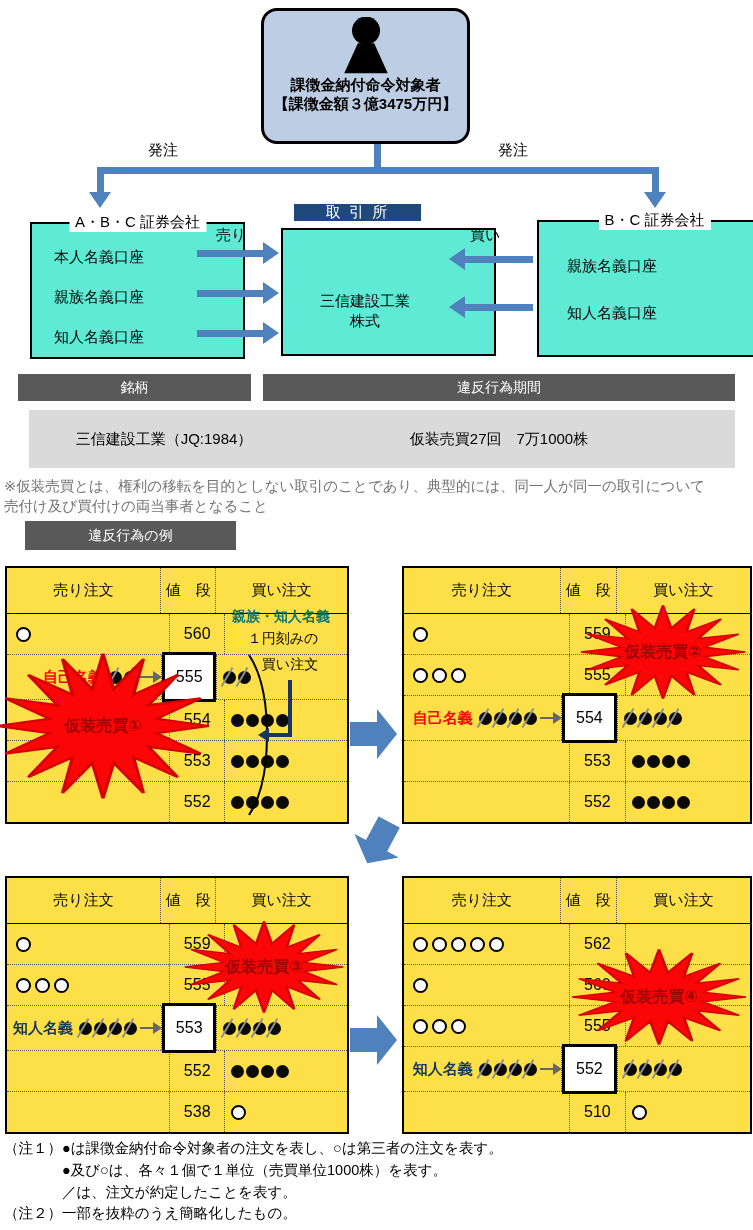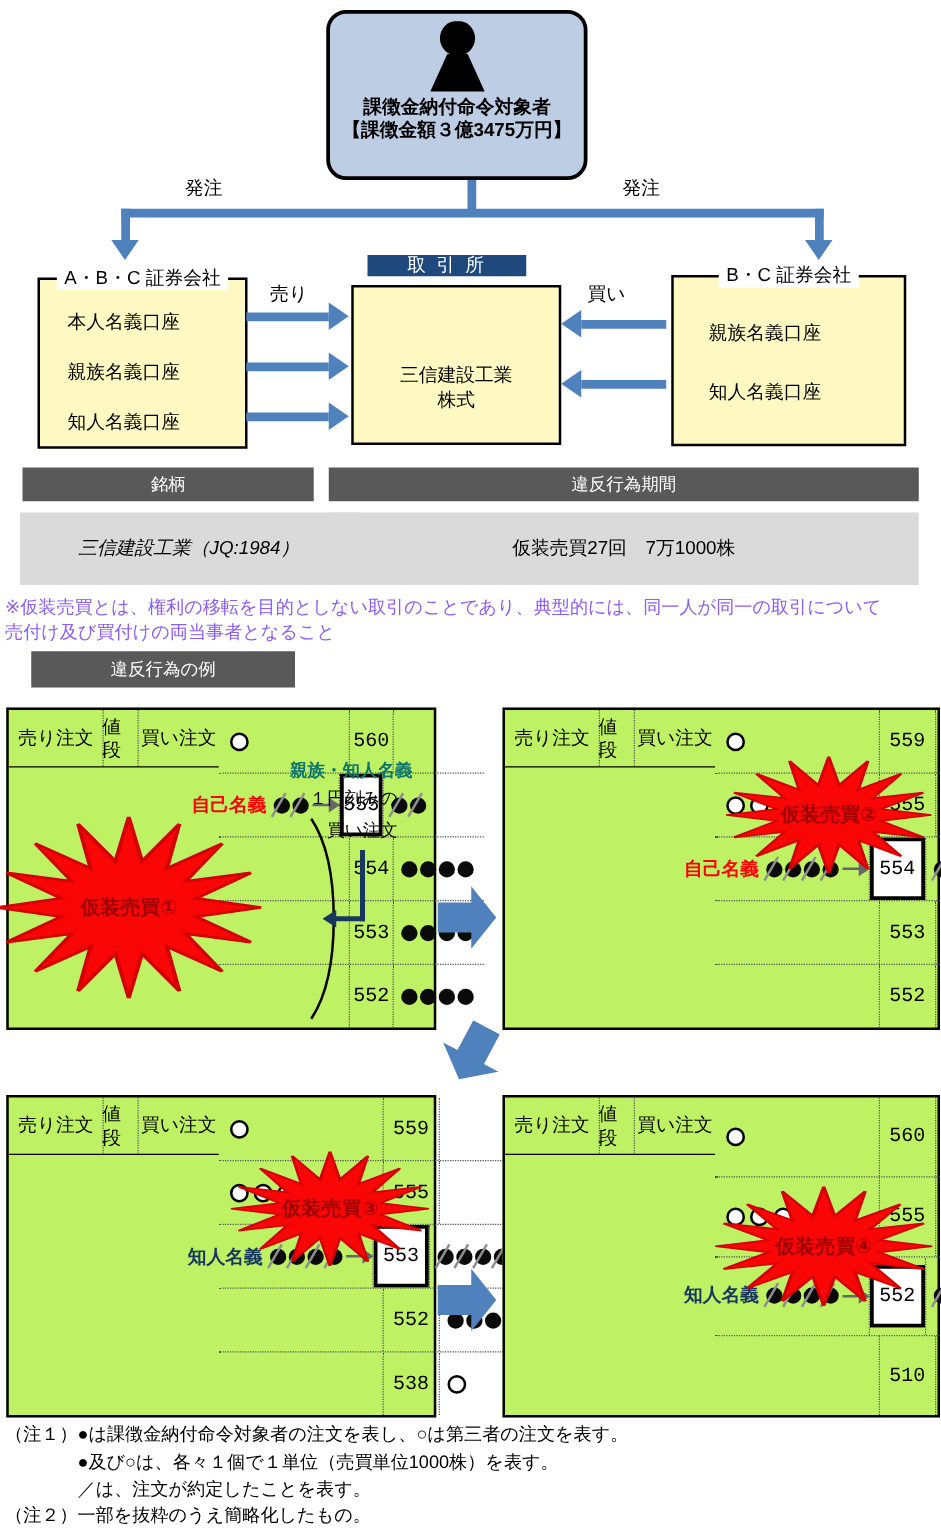--- a/index.html
+++ b/index.html
@@ -10,38 +10,38 @@
   .topbox{left:261px;top:8px;width:203px;height:130px;background:#BDCEE4;border:3px solid #000;
     border-radius:16px;display:flex;flex-direction:column;align-items:center;justify-content:flex-start;z-index:3;}
   .person{margin-top:6px;}
   .topbox .t1{font-size:15px;font-weight:bold;color:#000;margin-top:1px;white-space:nowrap;}
   .topbox .t2{font-size:15px;font-weight:bold;color:#000;white-space:nowrap;}
   
   .cbar{background:#4F81BD;position:absolute;}
   .vhead{position:absolute;width:0;height:0;border-left:11px solid transparent;border-right:11px solid transparent;border-top:16px solid #4F81BD;}
   .lbl{position:absolute;font-size:15px;color:#000;white-space:nowrap;}
   
-  .dbox{position:absolute;border:2px solid #000;background:#fef9c3;}
+  .dbox{position:absolute;border:2px solid #000;background:#5eead4;padding-left:47px;}
   .dbox .btitle{position:absolute;top:-11px;left:50%;transform:translateX(-50%);background:#fff;padding:0 6px;font-size:15px;white-space:nowrap;}
   .acct{position:absolute;font-size:15px;white-space:nowrap;}
   .exhd{position:absolute;background:#1F497D;color:#fff;display:flex;align-items:center;justify-content:center;font-size:15px;letter-spacing:2px;z-index:4;}
   .stock{position:absolute;text-align:center;font-size:15px;line-height:1.35;}
   .arrow-r{position:absolute;height:7px;background:#4F81BD;}
   .arrow-r::after{content:"";position:absolute;right:-16px;top:-8px;border-left:16px solid #4F81BD;border-top:11px solid transparent;border-bottom:11px solid transparent;}
   .arrow-l{position:absolute;height:7px;background:#4F81BD;}
   .arrow-l::before{content:"";position:absolute;left:-16px;top:-8px;border-right:16px solid #4F81BD;border-top:11px solid transparent;border-bottom:11px solid transparent;}
   
   .ghead{position:absolute;background:#595959;color:#fff;display:flex;align-items:center;justify-content:center;font-size:14px;}
   .gval{position:absolute;background:#DADADA;color:#000;display:flex;flex-direction:column;align-items:center;justify-content:center;font-size:15px;line-height:1.5;text-align:center;}
-  .defnote{position:absolute;font-size:14.5px;line-height:1.35;color:#8b5cf6;}
-  
-  .ob-table{position:absolute;background:#bef264;border:2px solid #000;display:flex;flex-direction:row;z-index:1;}
+  .defnote{position:absolute;font-size:14.5px;line-height:1.35;color:#737373;}
+  
+  .ob-table{position:absolute;background:#fde047;border:2px solid #000;display:flex;flex-direction:column;z-index:1;}
   .ob-head{display:flex;height:45px;border-bottom:1px solid #000;flex:none;}
   .ob-body{flex:1;display:flex;flex-direction:column;}
-  .ob-row{flex:1;display:flex;position:relative;font-family:Liberation Mono, monospace;}
+  .ob-row{flex:1;display:flex;position:relative;}
   .ob-row + .ob-row{border-top:1px dotted #555;}
   .cell{display:flex;align-items:center;min-width:0;}
   .cell.sell{flex:0 0 45%;padding-left:9px;}
   .cell.sell.tail{justify-content:flex-end;padding-left:0;padding-right:1px;}
   .cell.price{flex:0 0 16%;justify-content:center;border-left:1px dotted #555;border-right:1px dotted #555;}
   .cell.buy{flex:1;padding-left:6px;}
   .ob-head .cell{justify-content:center;padding:0;font-size:15px;}
   .pval{font-size:16px;}
   .pval.boxed{border:3px solid #000;background:#fff;width:50px;height:44px;display:flex;align-items:center;justify-content:center;margin:-3px 0;position:relative;z-index:2;}
   .dots{display:flex;align-items:center;flex:none;}
@@ -114,21 +114,21 @@
   <div class="lbl" style="left:216px;top:226px;">売り</div>
   <div class="arrow-r" style="left:197px;top:250px;width:66px;"></div>
   <div class="arrow-r" style="left:197px;top:290px;width:66px;"></div>
   <div class="arrow-r" style="left:197px;top:330px;width:66px;"></div>
   <div class="lbl" style="left:470px;top:226px;">買い</div>
   <div class="arrow-l" style="left:465px;top:256px;width:68px;"></div>
   <div class="arrow-l" style="left:465px;top:304px;width:68px;"></div>
 
   <div class="ghead" style="left:18px;top:374px;width:233px;height:27px;">銘柄</div>
   <div class="ghead" style="left:263px;top:374px;width:472px;height:27px;">違反行為期間</div>
-  <div class="gval" style="left:16px;top:410px;width:270px;height:58px;font-style:italic;">三信建設工業（JQ:1984）</div>
+  <div class="gval" style="left:29px;top:410px;width:270px;height:58px;">三信建設工業（JQ:1984）</div>
   <div class="gval" style="left:263px;top:410px;width:472px;height:58px;">
     <div>仮装売買27回　7万1000株</div>
   </div>
   <div class="defnote" style="left:4px;top:477px;width:748px;">
     <div>※仮装売買とは、権利の移転を目的としない取引のことであり、典型的には、同一人が同一の取引について</div>
     <div>売付け及び買付けの両当事者となること</div>
   </div>
 
   <div class="ghead" style="left:25px;top:521px;width:211px;height:29px;">違反行為の例</div>
 
@@ -378,20 +378,35 @@
         </div>
       </div>
     </div>
   <div class="ob-table" style="left:402px;top:876px;width:346px;height:254px;">
       <div class="ob-head">
         <div class="cell sell">売り注文</div>
         <div class="cell price">値　段</div>
         <div class="cell buy">買い注文</div>
       </div>
       <div class="ob-body">
+        <div class="ob-row">
+          <div class="cell sell">
+            <div class="dots">
+              <span class="ring"></span>
+              <span class="ring"></span>
+              <span class="ring"></span>
+              <span class="ring"></span>
+              <span class="ring"></span>
+            </div>
+          </div>
+          <div class="cell price">
+            <span class="pval">562</span>
+          </div>
+          <div class="cell buy"></div>
+        </div>
         <div class="ob-row">
           <div class="cell sell">
             <div class="dots">
               <span class="ring"></span>
             </div>
           </div>
           <div class="cell price">
             <span class="pval">560</span>
           </div>
           <div class="cell buy"></div>

